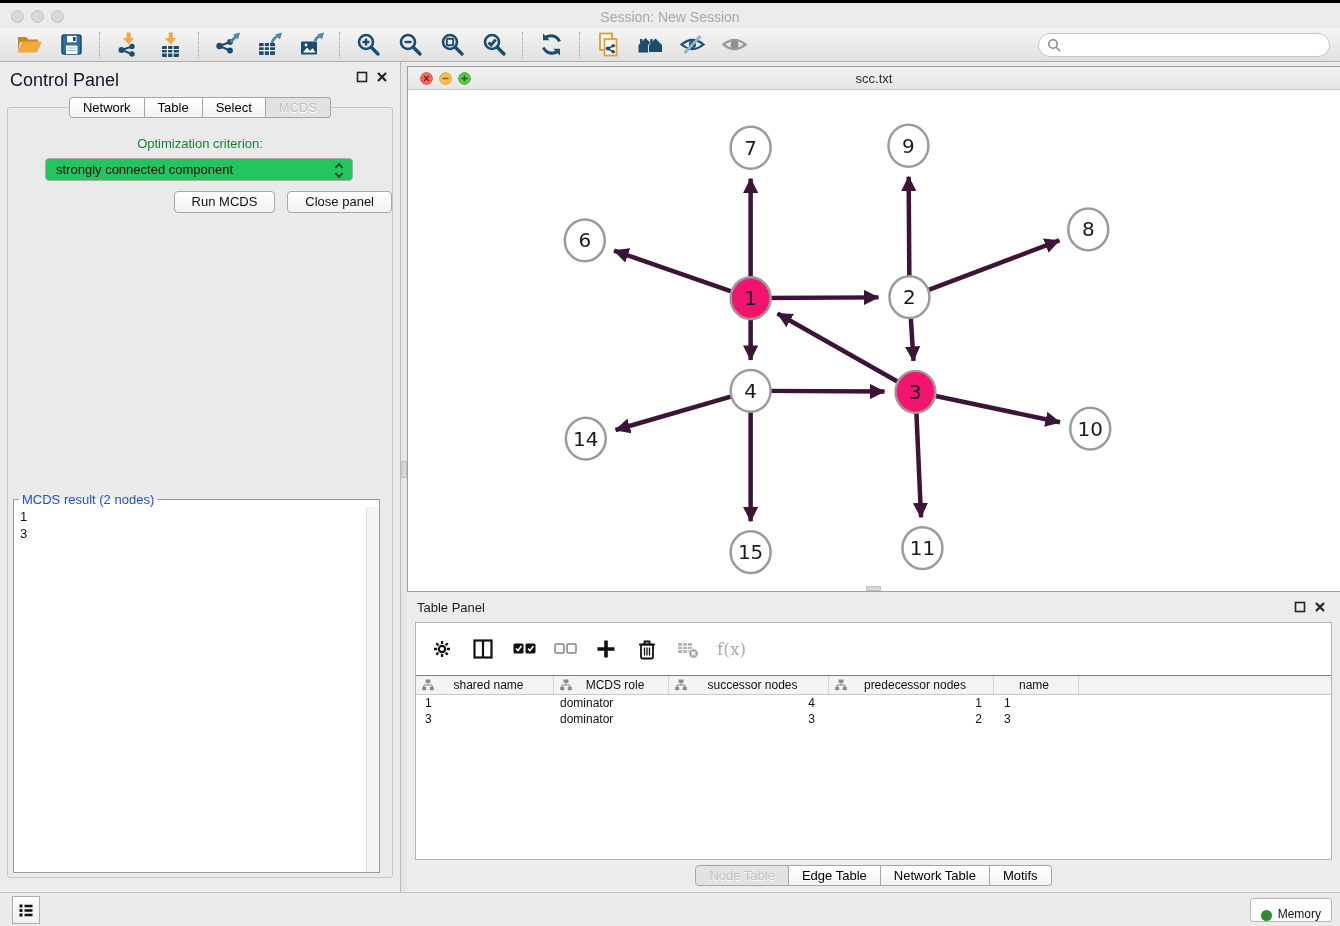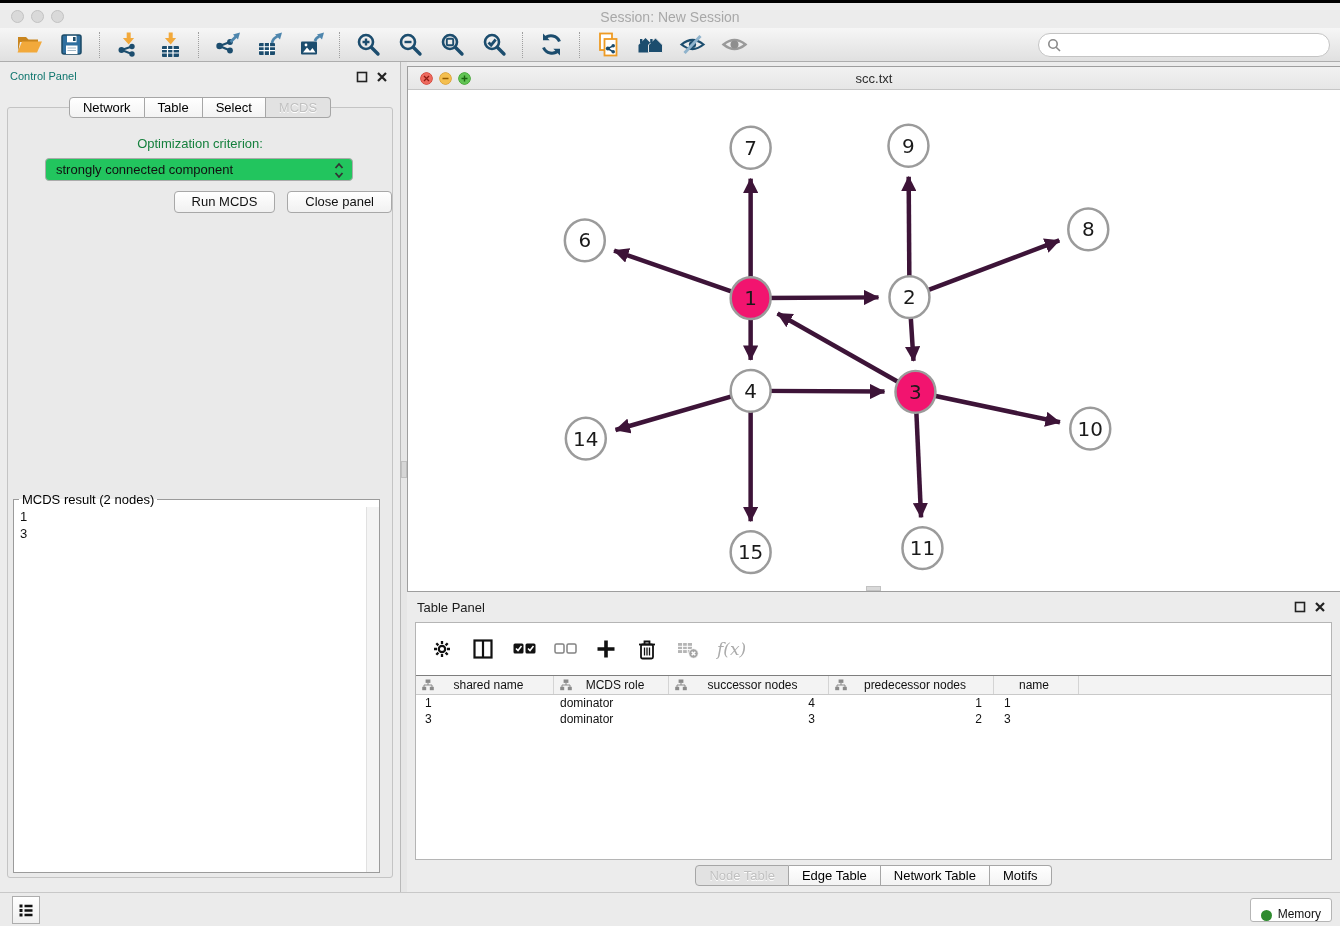--- a/index.html
+++ b/index.html
@@ -23,37 +23,37 @@
   .tool-btn { width:42px; height:30px; display:flex; align-items:center; justify-content:center; }
   .tool-sep { width:1px; height:26px; border-left:1px dotted #9F9F9F; margin:0 7px; }
   .searchbox { position:absolute; top:33px; right:10px; width:292px; height:24px;
                background:#fff; border:1px solid #C4C4C4; border-radius:12px;
                display:flex; align-items:center; padding-left:8px; }
   .searchbox input { border:none; outline:none; flex:1; font-size:12px; height:18px;
                      background:transparent; font-family:"Liberation Sans",sans-serif; }
 
   
   .control-panel { position:absolute; left:0; top:62px; width:400px; bottom:34px; background:#ECECEC; }
-  .cp-header { position:absolute; top:8px; left:10px; font-size:11px; color:#0f766e; }
+  .cp-header { position:absolute; top:8px; left:10px; font-size:18px; color:#0f172a; }
   .panel-btns { position:absolute; top:9px; right:12px; display:flex; gap:8px; align-items:center; }
   .cp-tabs { position:absolute; top:35px; left:0; right:0; z-index:3; }
   .cp-body { position:absolute; top:45px; left:7px; right:7px; bottom:14px;
              background:#EAEAEA; border:1px solid #C4C4C4; border-radius:3px; }
   .opt-label { position:absolute; top:28px; left:0; right:0; text-align:center; font-size:13px; color:#15803d; }
   .dropdown { position:absolute; top:50px; left:37px; right:39px; height:23px; background:#22c55e;
               border:1px solid #ABABAB; border-radius:4px; font-size:13px; line-height:21px;
               padding-left:10px; color:#111; }
   .dropdown .stepper { position:absolute; right:6px; top:2px; }
   .btn-row { position:absolute; top:83px; left:0; right:0; display:flex; justify-content:flex-end; gap:12px; }
   .mac-btn { height:22px; padding:0 17px; background:linear-gradient(#FFFFFF,#F1F1F1);
              border:1px solid #A8A8A8; border-radius:4px; font-size:13px; line-height:20px; color:#111;
              font-family:"Liberation Sans",sans-serif; }
   .result-fieldset { position:absolute; left:5px; right:12px; top:384px; height:381px;
                      border:1px solid #9B9B9B; background:#fff; }
-  .result-fieldset legend { font-size:13px; color:#000000; margin-left:5px; padding:0 3px; }
+  .result-fieldset legend { font-size:13px; color:#1d4ed8; margin-left:5px; padding:0 3px; }
   .result-list { position:absolute; inset:0; padding:1px 6px; font-size:13px; line-height:17px; color:#111; }
   .result-scroll { position:absolute; right:0; top:0; bottom:0; width:13px; background:#F4F4F4;
                    border-left:1px solid #E1E1E1; }
 
   
   .v-divider { position:absolute; left:400px; top:62px; width:7px; bottom:34px;
                background:#E6E6E6; border-left:1px solid #B9B9B9; }
   .v-grip { position:absolute; left:0; top:399px; width:6px; height:17px; background:#D6D6D6;
             border:1px solid #C0C0C0; }
 
@@ -79,21 +79,21 @@
             background:#D9D9D9; border:1px solid #C2C2C2; }
 
   
   .table-panel { position:absolute; left:407px; top:594px; right:0; bottom:34px; background:#ECECEC; }
   .tp-title { position:absolute; top:6px; left:10px; font-size:13px; color:#1c1c1c; }
   .tp-box { position:absolute; top:28px; left:8px; right:8px; bottom:32px;
             background:#fff; border:1px solid #B5B5B5; }
   .tp-toolbar { position:absolute; top:0; left:0; right:0; height:52px; display:flex;
                 align-items:center; padding-left:14px; gap:17px; }
   .tp-tool { display:flex; align-items:center; justify-content:center; min-width:24px; height:24px; }
-  .fx { font-family:"DejaVu Serif",serif; font-style:italic; font-size:17px; color:#ABABAB; }
+  .fx { font-family:"DejaVu Serif",serif; font-size:17px; color:#ABABAB; }
   .tp-table { position:absolute; top:52px; left:0; right:0; }
   .tp-thead { display:flex; height:20px; background:#F3F3F3; border-top:1px solid #7E7E7E;
               border-bottom:1px solid #C9C9C9; }
   .th { display:flex; align-items:center; border-right:1px solid #D4D4D4; font-size:12px; color:#111;
         padding-left:6px; }
   .th .lbl { flex:1; text-align:center; padding-right:10px; }
   .tr { display:flex; height:16px; font-size:12px; color:#111; background:#fff; }
   .td { overflow:hidden; white-space:nowrap; line-height:16px; }
   .c0 { width:138px; } .c1 { width:115px; } .c2 { width:160px; } .c3 { width:165px; } .c4 { width:85px; }
   .td.c0 { padding-left:9px; } .td.c1 { padding-left:6px; }

